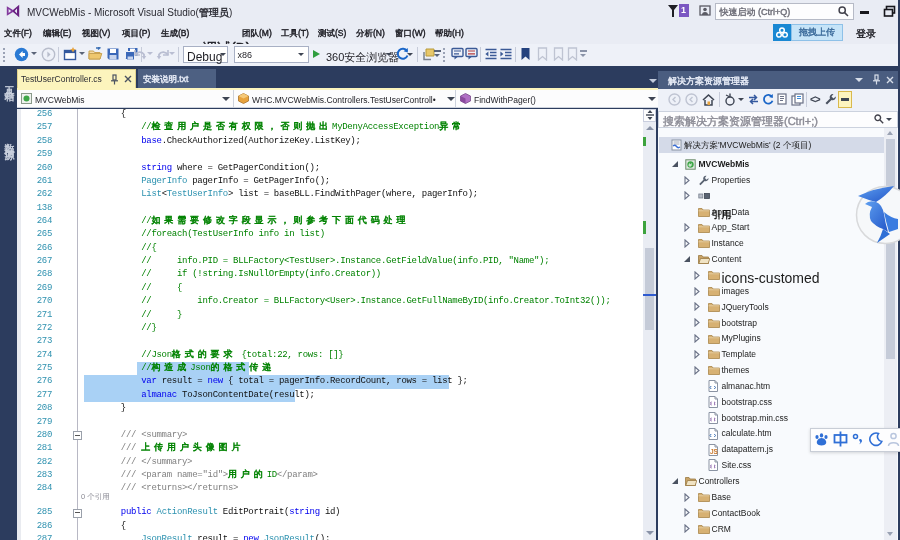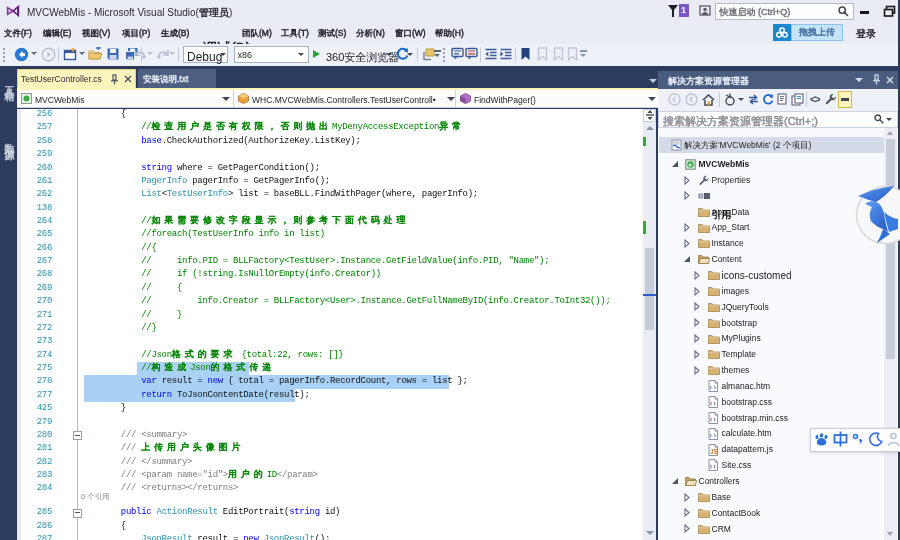--- a/index.html
+++ b/index.html
@@ -243,22 +243,22 @@
 <div class="ab ln" style="left:30px;top:321.9px">272</div>
 <div class="ab code" style="left:80px;top:321.9px">            <s>//}</s></div>
 <div class="ab ln" style="left:30px;top:335.3px">273</div>
 <div class="ab ln" style="left:30px;top:348.7px">274</div>
 <div class="ab code" style="left:80px;top:348.7px">            <s>//Json<i>格式的要求</i> {total:22, rows: []}</s></div>
 <div class="ab ln" style="left:30px;top:362.0px">275</div>
 <div class="ab code" style="left:80px;top:362.0px">            <s>//<i>构造成</i>Json<i>的格式传递</i></s></div>
 <div class="ab ln" style="left:30px;top:375.4px">276</div>
 <div class="ab code" style="left:80px;top:375.4px">            <k>var</k> result = <k>new</k> { total = pagerInfo.RecordCount, rows = list };</div>
 <div class="ab ln" style="left:30px;top:388.8px">277</div>
-<div class="ab code" style="left:80px;top:388.8px">            <k>return</k> ToJsonContentDate(result);</div>
-<div class="ab ln" style="left:30px;top:402.1px">425</div>
+<div class="ab code" style="left:80px;top:388.8px">            <k>almanac</k> ToJsonContentDate(result);</div>
+<div class="ab ln" style="left:30px;top:402.1px">208</div>
 <div class="ab code" style="left:80px;top:402.1px">        }</div>
 <div class="ab ln" style="left:30px;top:415.5px">279</div>
 <div class="ab ln" style="left:30px;top:428.9px">280</div>
 <div class="ab code" style="left:80px;top:428.9px">        <g>/// &lt;summary&gt;</g></div>
 <div class="ab ln" style="left:30px;top:442.2px">281</div>
 <div class="ab code" style="left:80px;top:442.2px">        <g>/// </g><s><i>上传用户头像图片</i></s></div>
 <div class="ab ln" style="left:30px;top:455.6px">282</div>
 <div class="ab code" style="left:80px;top:455.6px">        <g>/// &lt;/summary&gt;</g></div>
 <div class="ab ln" style="left:30px;top:469.0px">283</div>
 <div class="ab code" style="left:80px;top:469.0px">        <g>/// &lt;param name="id"&gt;</g><s><i>用户的</i>ID</s><g>&lt;/param&gt;</g></div>
@@ -412,21 +412,21 @@
 <path d="M2.5 4.5 L11.8 4.5 L10.2 9.5 L0.8 9.5 Z" fill="#f0e3c4" stroke="#9a7a42" stroke-width="0.8"></path>
   </svg>
 <div class="ab" style="left:711.5px;top:254.1px;font-size:8.5px;font-weight:normal;color:#1b1b1b;white-space:nowrap">Content</div>
 <svg class="ab" style="left:693.5px;top:270.65px" width="6" height="9" viewBox="0 0 6 9">
     <path d="M1 1 L5 4.5 L1 8 Z" fill="none" stroke="#6a7186" stroke-width="1.1"></path>
   </svg>
 <svg class="ab" style="left:708px;top:270.15px" width="12" height="10" viewBox="0 0 12 10">
 <path d="M0.5 1.5 L4 1.5 L5 3 L11.5 3 L11.5 9.5 L0.5 9.5 Z" fill="#d7b173" stroke="#a8854a" stroke-width="0.8"></path>
 <path d="M0.5 3.8 L11.5 3.8" stroke="#e8d4a8" stroke-width="0.8"></path>
   </svg>
-<div class="ab" style="left:721.5px;top:269.9px;font-size:10px;font-weight:normal;color:#1b1b1b;white-space:nowrap">icons-customed</div>
+<div class="ab" style="left:721.5px;top:269.9px;font-size:14px;font-weight:normal;color:#1b1b1b;white-space:nowrap">icons-customed</div>
 <svg class="ab" style="left:693.5px;top:286.5px" width="6" height="9" viewBox="0 0 6 9">
     <path d="M1 1 L5 4.5 L1 8 Z" fill="none" stroke="#6a7186" stroke-width="1.1"></path>
   </svg>
 <svg class="ab" style="left:708px;top:286.0px" width="12" height="10" viewBox="0 0 12 10">
 <path d="M0.5 1.5 L4 1.5 L5 3 L11.5 3 L11.5 9.5 L0.5 9.5 Z" fill="#d7b173" stroke="#a8854a" stroke-width="0.8"></path>
 <path d="M0.5 3.8 L11.5 3.8" stroke="#e8d4a8" stroke-width="0.8"></path>
   </svg>
 <div class="ab" style="left:721.5px;top:285.8px;font-size:8.5px;font-weight:normal;color:#1b1b1b;white-space:nowrap">images</div>
 <svg class="ab" style="left:693.5px;top:302.35px" width="6" height="9" viewBox="0 0 6 9">
     <path d="M1 1 L5 4.5 L1 8 Z" fill="none" stroke="#6a7186" stroke-width="1.1"></path>

